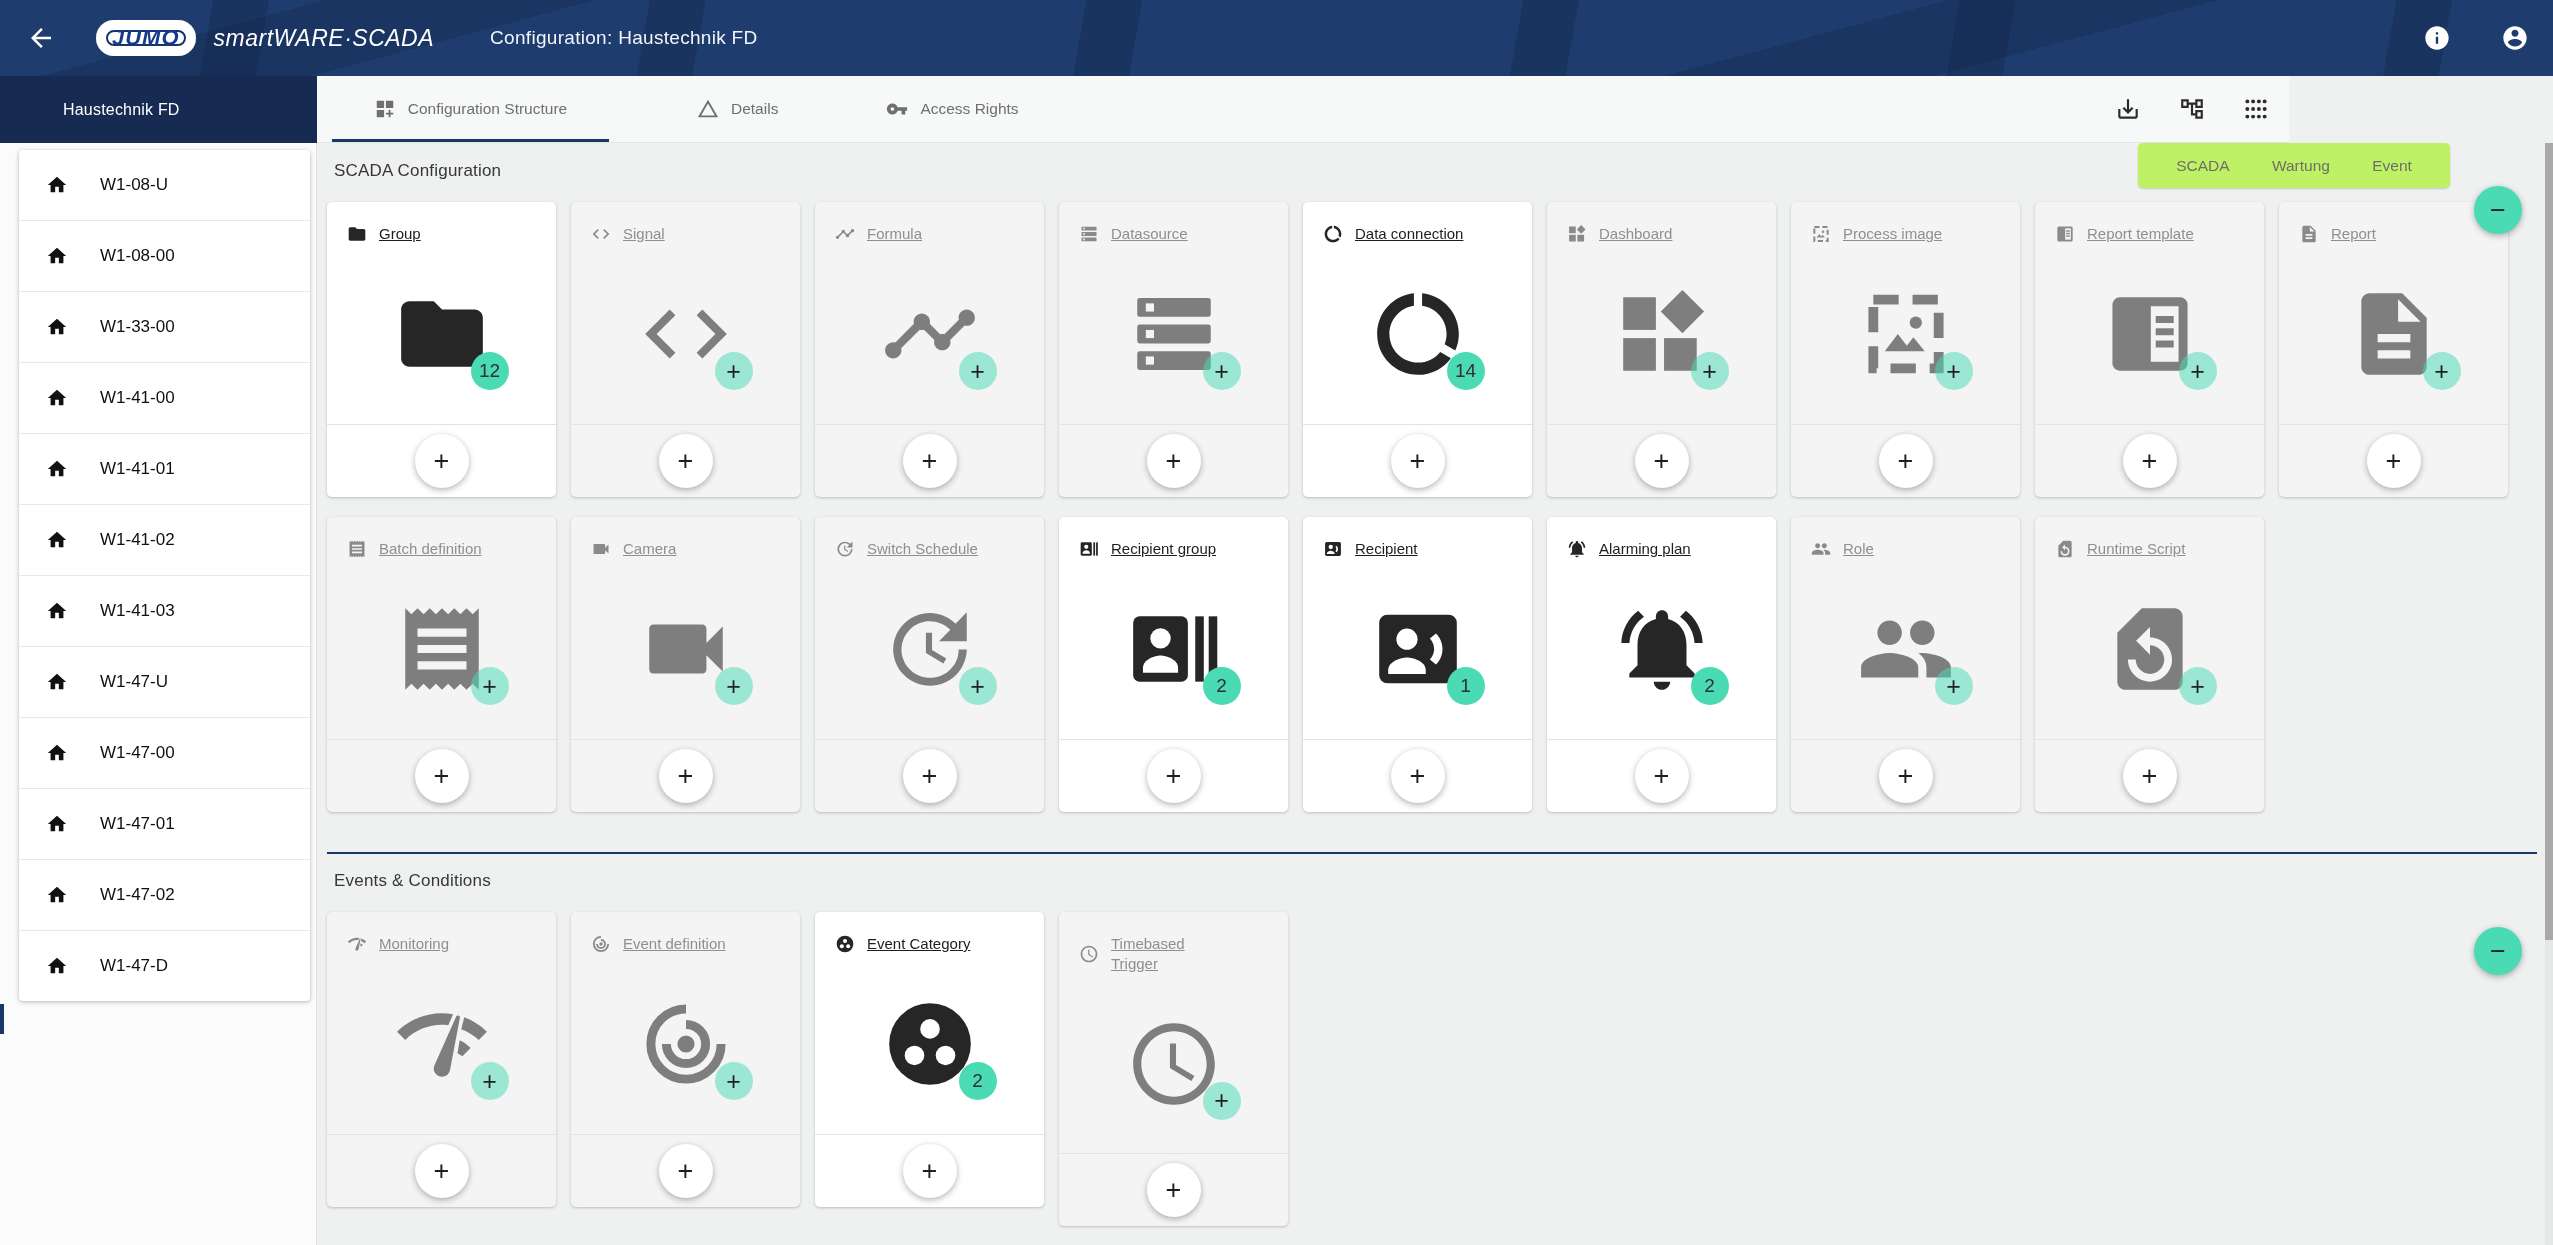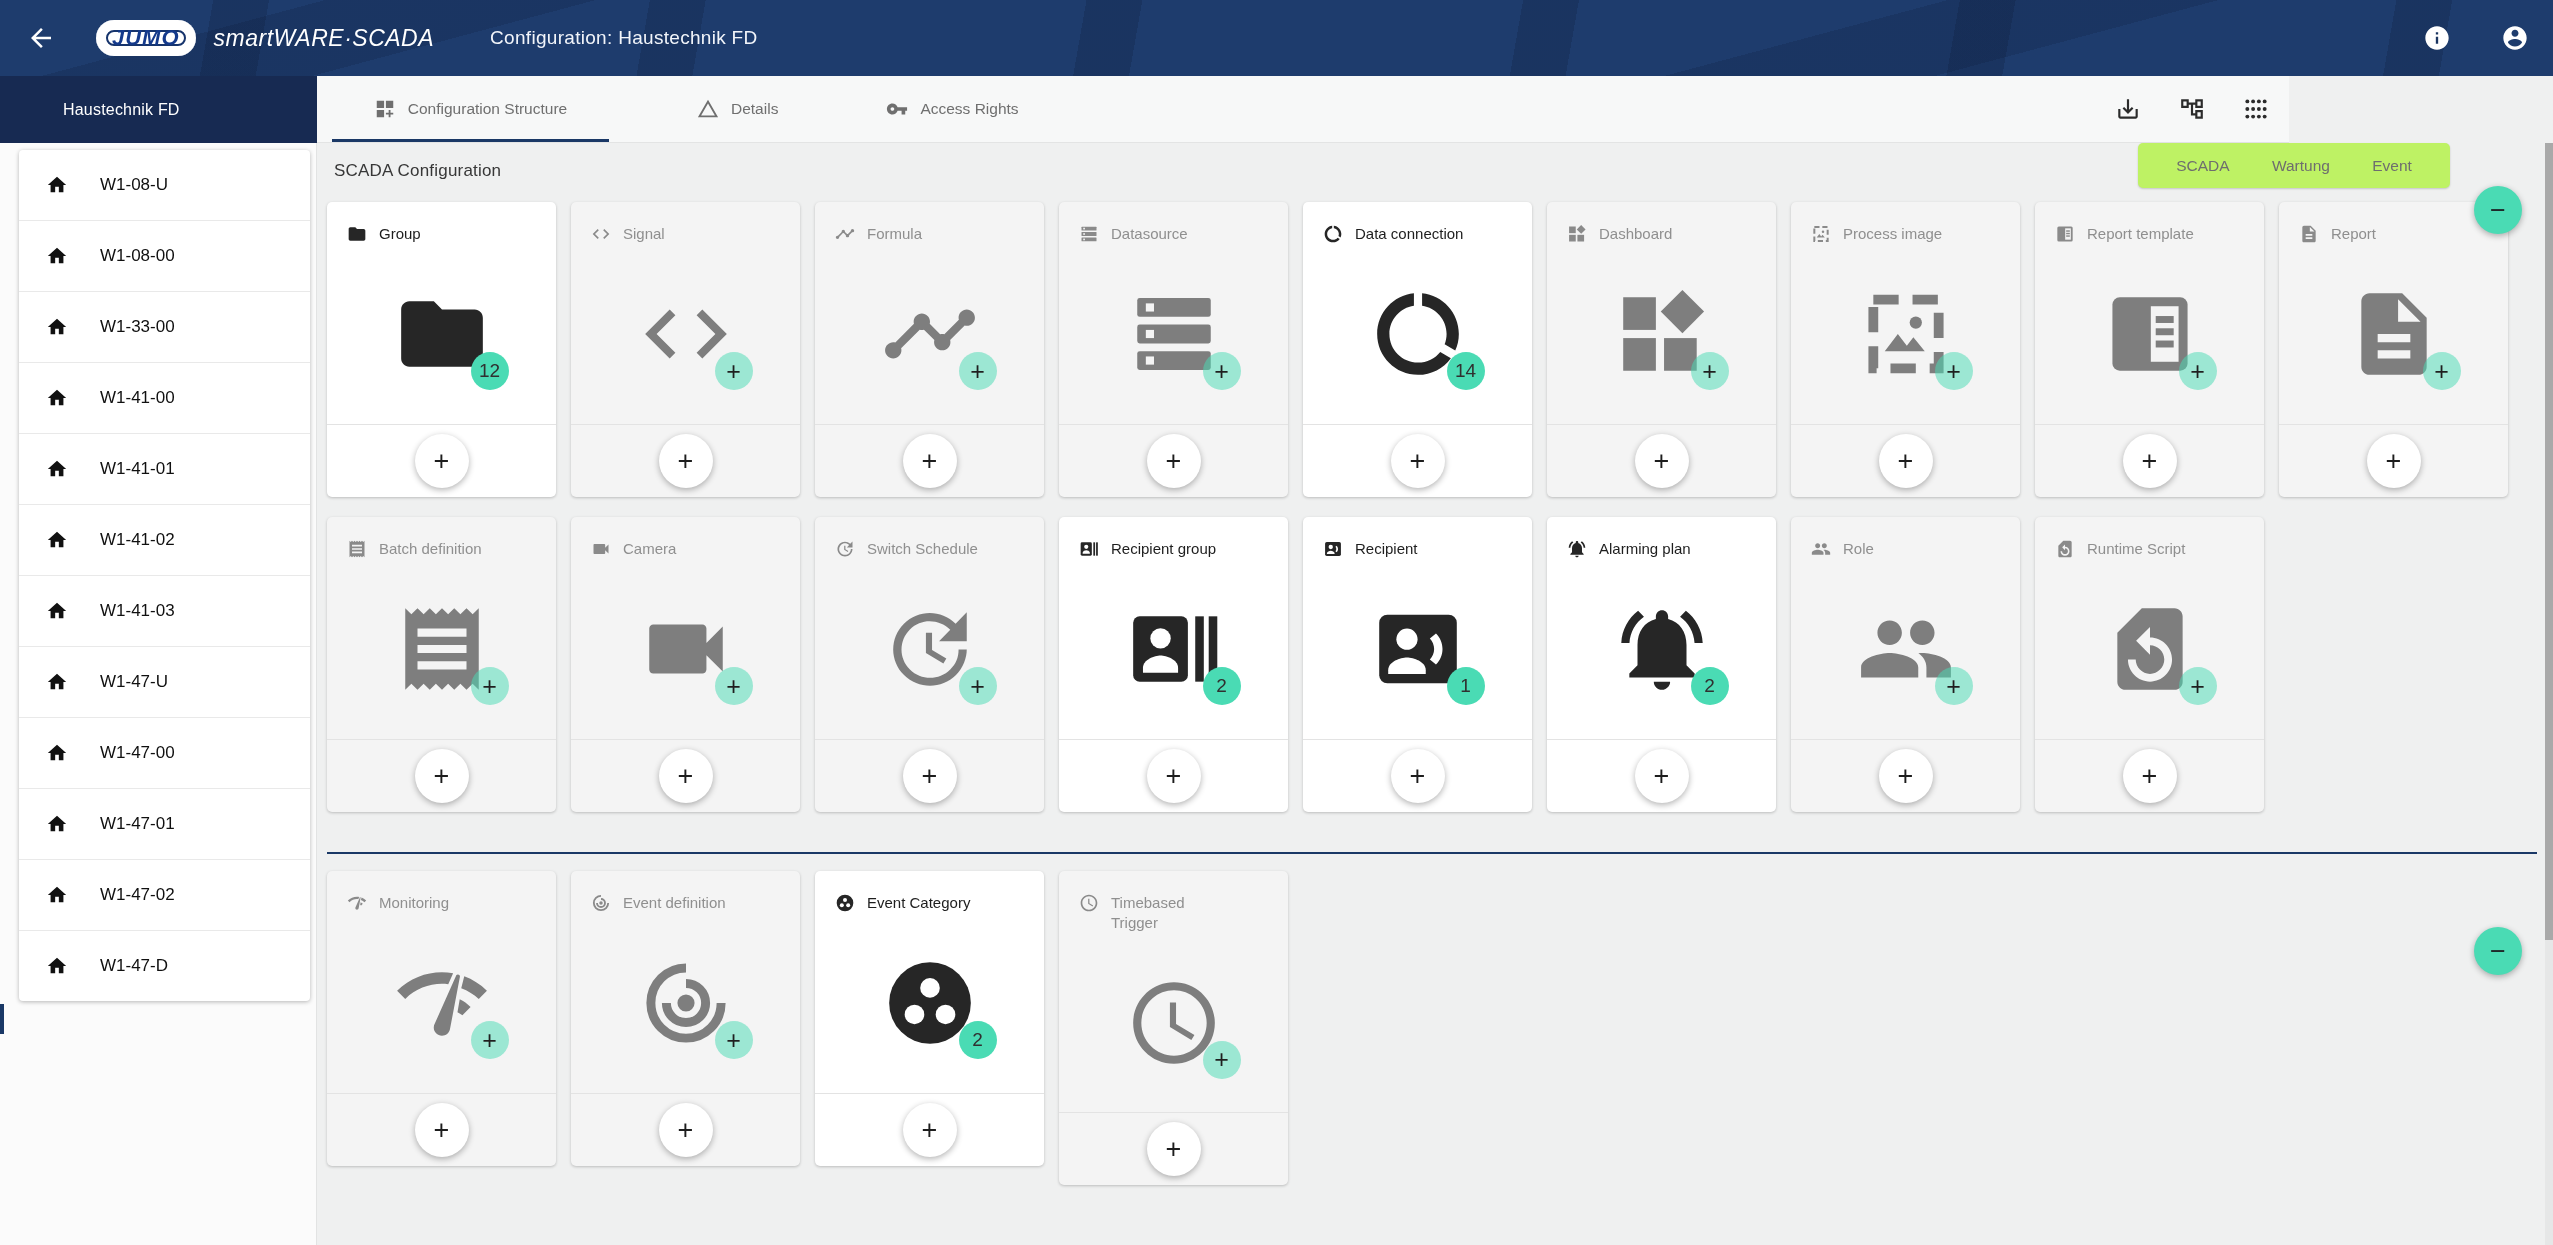--- a/index.html
+++ b/index.html
@@ -84,22 +84,22 @@
   .cards{display:flex;flex-wrap:wrap;gap:20px 15px;align-items:flex-start}
 
   .card{
     --card-bg:#f4f4f4;
     width:229px;height:295px;background:var(--card-bg);border-radius:5px;
     box-shadow:0 1px 3px rgba(0,0,0,.22);display:flex;flex-direction:column;cursor:pointer;
   }
   .card.active{--card-bg:#ffffff}
   .card.tall{height:314px}
   .card-head{
-    display:flex;align-items:flex-start;gap:12px;padding:22px 16px 0 20px;
-    font-size:15px;color:#8f8f8f;line-height:20px;
+    display:flex;align-items:center;gap:12px;padding:22px 16px 0 20px;
+    font-size:15px;color:#8f8f8f;line-height:20px;text-decoration:underline;
   }
   .card.active .card-head{color:#1e1e1e}
   .card-head .chip{width:20px;height:20px;flex:0 0 auto;color:#8a8a8a;margin-top:0}
   .card.active .card-head .chip{color:#262626}
   .card.tall .card-label{max-width:92px}
   .card-body{flex:1;position:relative;display:flex;align-items:center;justify-content:center}
   .big-ic{width:98px;height:98px;color:#7e7e7e}
   .card.active .big-ic{color:#262626}
   .badge{
     position:absolute;left:50%;top:50%;margin-left:29px;margin-top:18px;
@@ -751,20 +751,21 @@
             </svg>
           </span>
           <span class="badge ghost">+</span>
         </div>
         <div class="card-foot">
           <button class="add-btn">+</button>
         </div>
       </div>
     </div>
     <hr class="section-divider">
+    <div class="section-title">Events &amp; Conditions</div>
     <div class="cards">
       <div class="card">
         <div class="card-head">
           <span class="chip">
             <svg viewBox="0 0 24 24">
               <path d="M15.9 5c-.17 0-.32.09-.41.23l-.07.15-5.18 11.65c-.16.29-.26.61-.26.96 0 1.11.9 2.01 2.01 2.01.96 0 1.77-.68 1.96-1.59l.01-.03L16.4 5.5c0-.28-.22-.5-.5-.5zM1 9l2 2c2.88-2.88 6.79-4.08 10.53-3.62l1.19-2.68C9.89 3.84 4.74 5.27 1 9zm20 2 2-2c-1.64-1.64-3.54-2.82-5.55-3.56l-.74 2.92c1.63.63 3.16 1.51 4.29 2.64zm-4 4 2-2c-.8-.8-1.7-1.42-2.66-1.89l-.55 3.16c.43.26.84.5 1.21.73z"></path>
             </svg>
           </span>
           <span class="card-label">Monitoring</span>
         </div>

